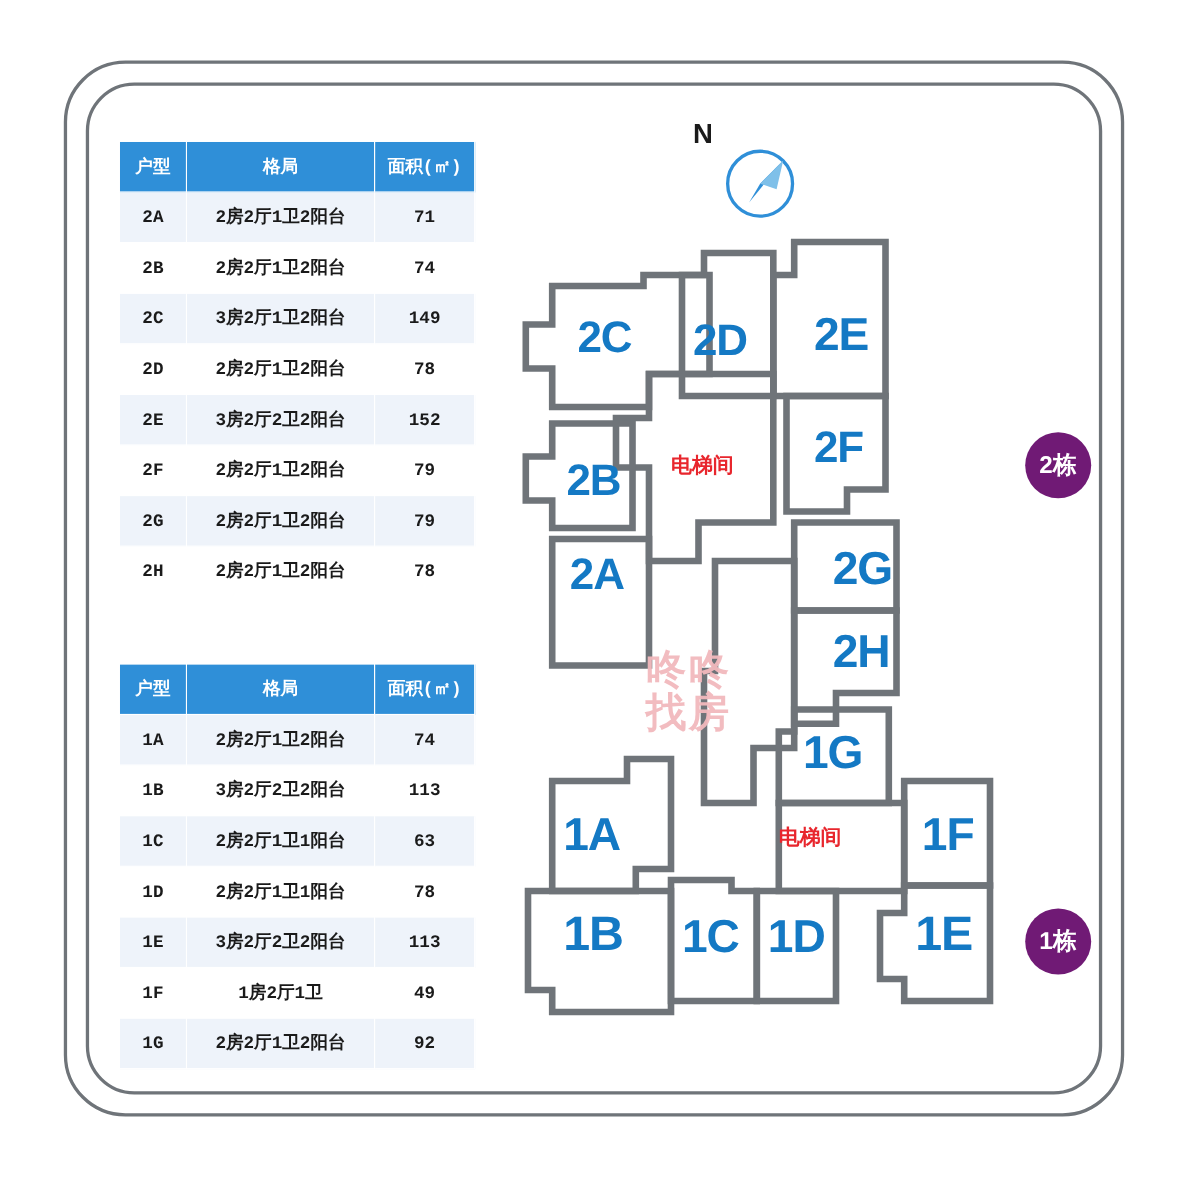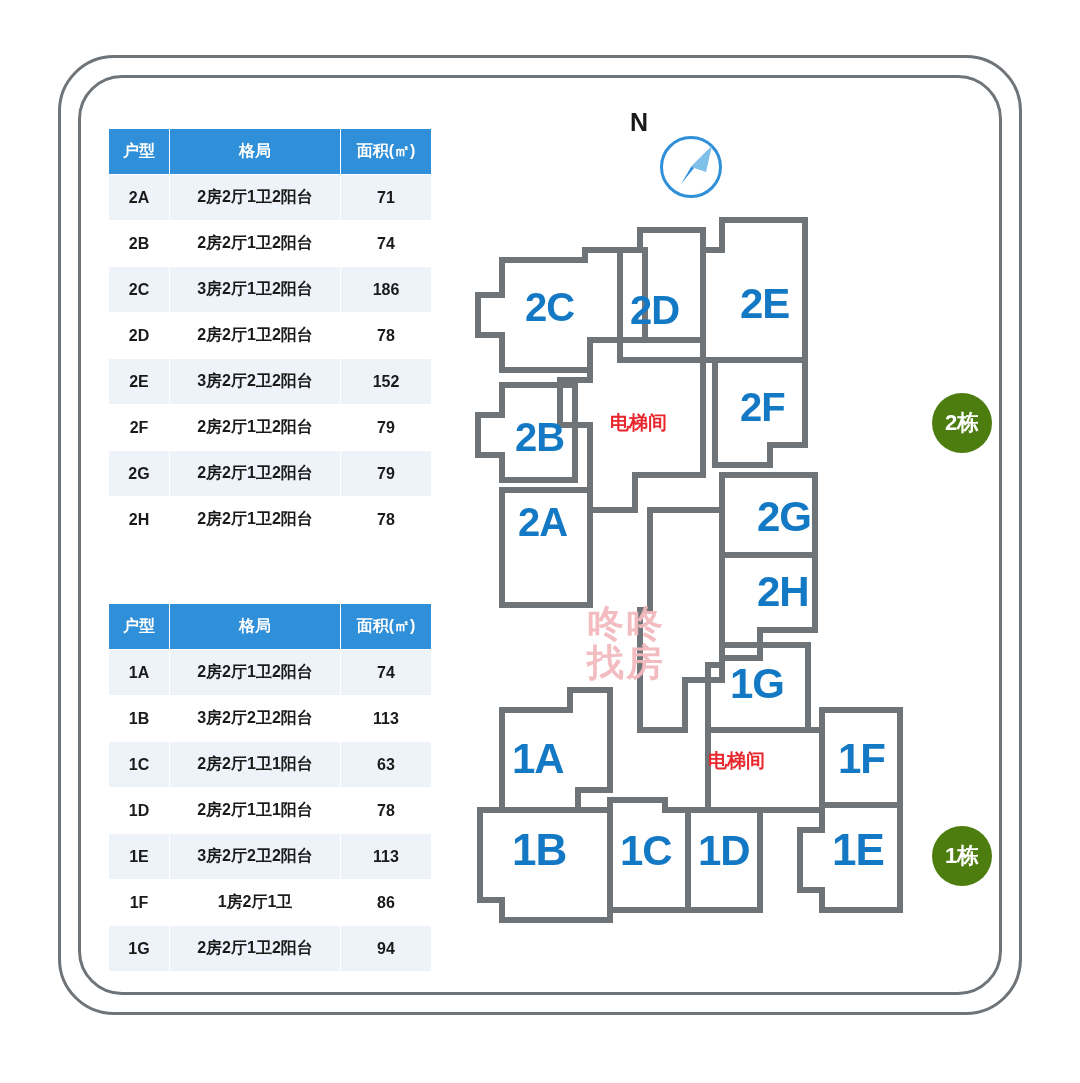--- a/index.html
+++ b/index.html
@@ -37,21 +37,21 @@
     height: 920px;
     border: 3px solid #6f7479;
     border-radius: 44px;
     box-sizing: border-box;
   }
 
   
   .unit-table {
     position: absolute;
     border-collapse: collapse;
-    font-family: Liberation Sans, sans-serif;
+    font-family: Liberation Mono, monospace;
   }
   .unit-table td, .unit-table th {
     border: 1px solid #ffffff;
     text-align: center;
     font-size: 16px;
     color: #1a1a1a;
     font-weight: bold;
     padding: 0;
     height: 45px;
   }
@@ -132,36 +132,36 @@
     font-size: 19px;
     white-space: nowrap;
   }
 
   
   .badge {
     position: absolute;
     width: 60px;
     height: 60px;
     border-radius: 50%;
-    background: #4d7c0f;
+    background: #701a75;
     color: #ffffff;
     font-size: 22px;
     font-weight: bold;
     display: flex;
     align-items: center;
     justify-content: center;
   }
   #badge-2 { left: 932px; top: 393px; }
   #badge-1 { left: 932px; top: 826px; }
 
   
   .watermark {
     position: absolute;
     left: 556px;
-    top: 591px;
+    top: 576px;
     width: 140px;
     height: 105px;
     display: flex;
     flex-direction: column;
     align-items: center;
     justify-content: center;
     color: #f2b9bd;
     font-size: 37px;
     font-weight: bold;
     line-height: 1.05;
@@ -202,21 +202,21 @@
         <td class="c2">71</td>
       </tr>
       <tr class="odd">
         <td class="c0">2B</td>
         <td class="c1">2房2厅1卫2阳台</td>
         <td class="c2">74</td>
       </tr>
       <tr class="even">
         <td class="c0">2C</td>
         <td class="c1">3房2厅1卫2阳台</td>
-        <td class="c2">186</td>
+        <td class="c2">149</td>
       </tr>
       <tr class="odd">
         <td class="c0">2D</td>
         <td class="c1">2房2厅1卫2阳台</td>
         <td class="c2">78</td>
       </tr>
       <tr class="even">
         <td class="c0">2E</td>
         <td class="c1">3房2厅2卫2阳台</td>
         <td class="c2">152</td>
@@ -269,26 +269,26 @@
         <td class="c2">78</td>
       </tr>
       <tr class="even">
         <td class="c0">1E</td>
         <td class="c1">3房2厅2卫2阳台</td>
         <td class="c2">113</td>
       </tr>
       <tr class="odd">
         <td class="c0">1F</td>
         <td class="c1">1房2厅1卫</td>
-        <td class="c2">86</td>
+        <td class="c2">49</td>
       </tr>
       <tr class="even">
         <td class="c0">1G</td>
         <td class="c1">2房2厅1卫2阳台</td>
-        <td class="c2">94</td>
+        <td class="c2">92</td>
       </tr>
     </tbody>
   </table>
 
   <div class="plan">
     <svg width="520" height="740" viewBox="0 0 520 740">
       <g fill="none" stroke="#6f7479" stroke-width="6" stroke-linejoin="miter">
 
         <path d="M42 50 L125 50 L125 40 L185 40 L185 130 L130 130 L130 160 L42 160 L42 125 L18 125 L18 85 L42 85 Z"></path>
 

